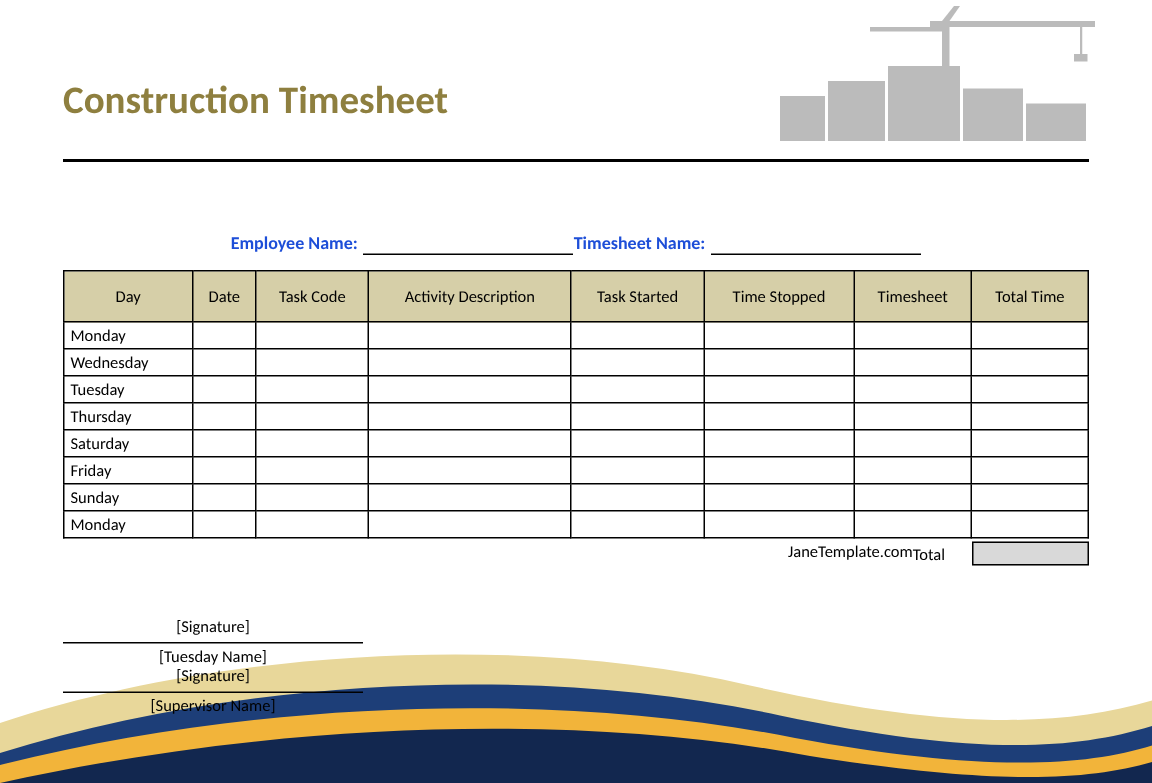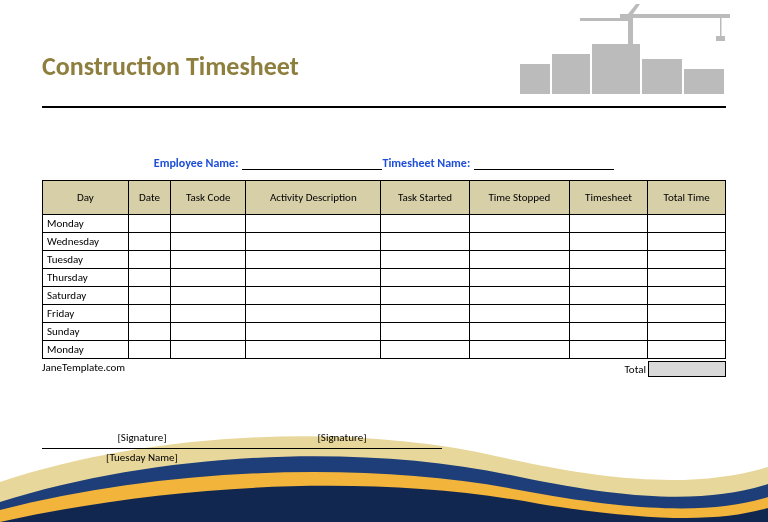--- a/index.html
+++ b/index.html
@@ -62,42 +62,43 @@
     height: 34px;
   }
   table.timesheet td {
     border: 1px solid #000;
     padding: 2px 4px;
     height: 17px;
     text-align: left;
   }
   .footer-row {
     display: flex;
-    justify-content: space-between;
+    justify-content: flex-end;
     font-size: 11px;
     margin-top: 2px;
   }
   .footer-row .site { color: #000; }
   .footer-row .total-wrap {
     display: flex;
     align-items: center;
   }
-  .footer-row .total-label { margin-right: 2px; }
+  .footer-row .total-label { margin-right: 18px; }
   .footer-row .total-box {
     display: inline-block;
     width: 78px;
     height: 16px;
     background: #d9d9d9;
     border: 1px solid #000;
   }
   .sig-row {
     display: flex;
     justify-content: flex-start;
-    margin-top: 54px;
+    margin-top: 34px;
     font-size: 11px;
+    flex-direction: column;
   }
   .sig-block {
     width: 200px;
     text-align: center;
   }
   .sig-block .sig-label { margin-bottom: 4px; }
   .sig-block .sig-line {
     border-top: 1px solid #000;
     width: 100%;
     margin-bottom: 2px;
@@ -269,15 +270,16 @@
 
   <div class="sig-row">
     <div class="sig-block">
       <div class="sig-label">[Signature]</div>
       <div class="sig-line"></div>
       <div class="sig-name">[Tuesday Name]</div>
     </div>
     <div class="sig-block">
       <div class="sig-label">[Signature]</div>
       <div class="sig-line"></div>
+      <div class="sig-name">[Supervisor Name]</div>
     </div>
   </div>
 </div>
 
 </body></html>

